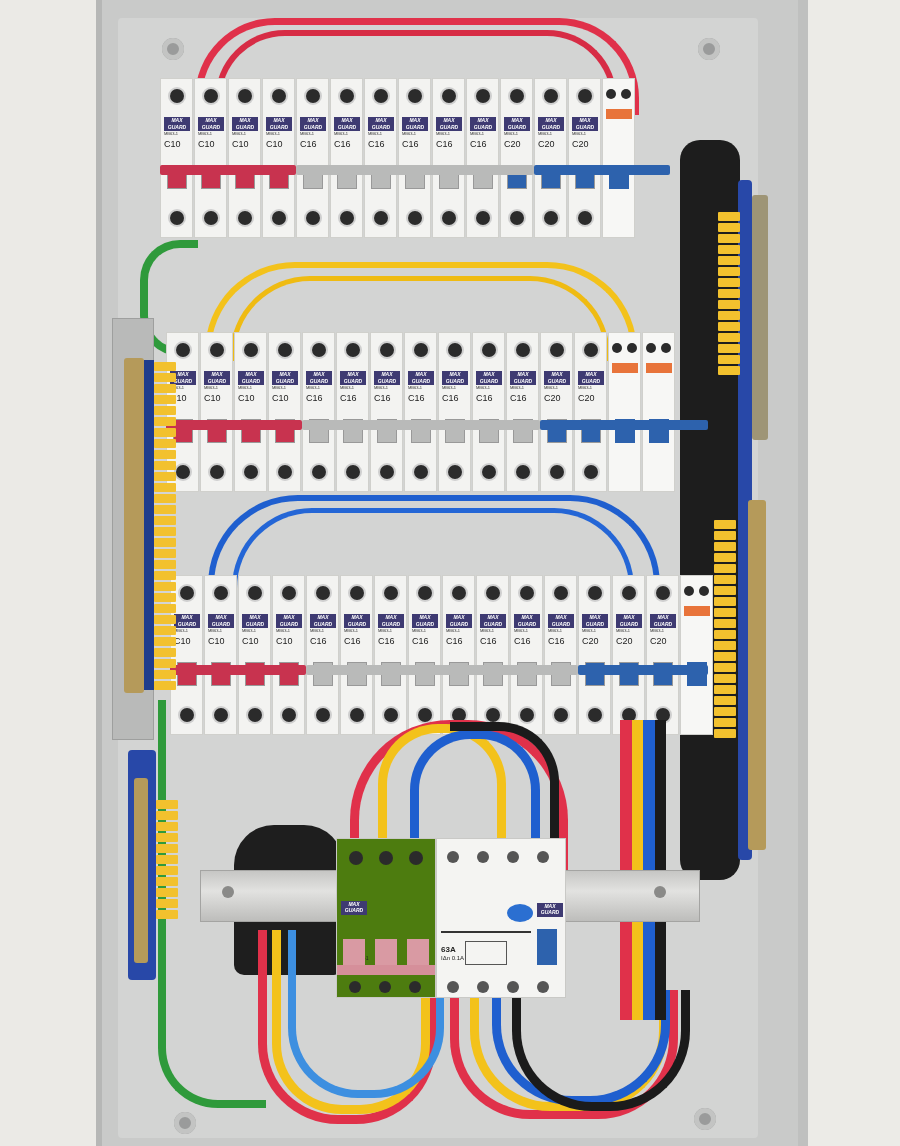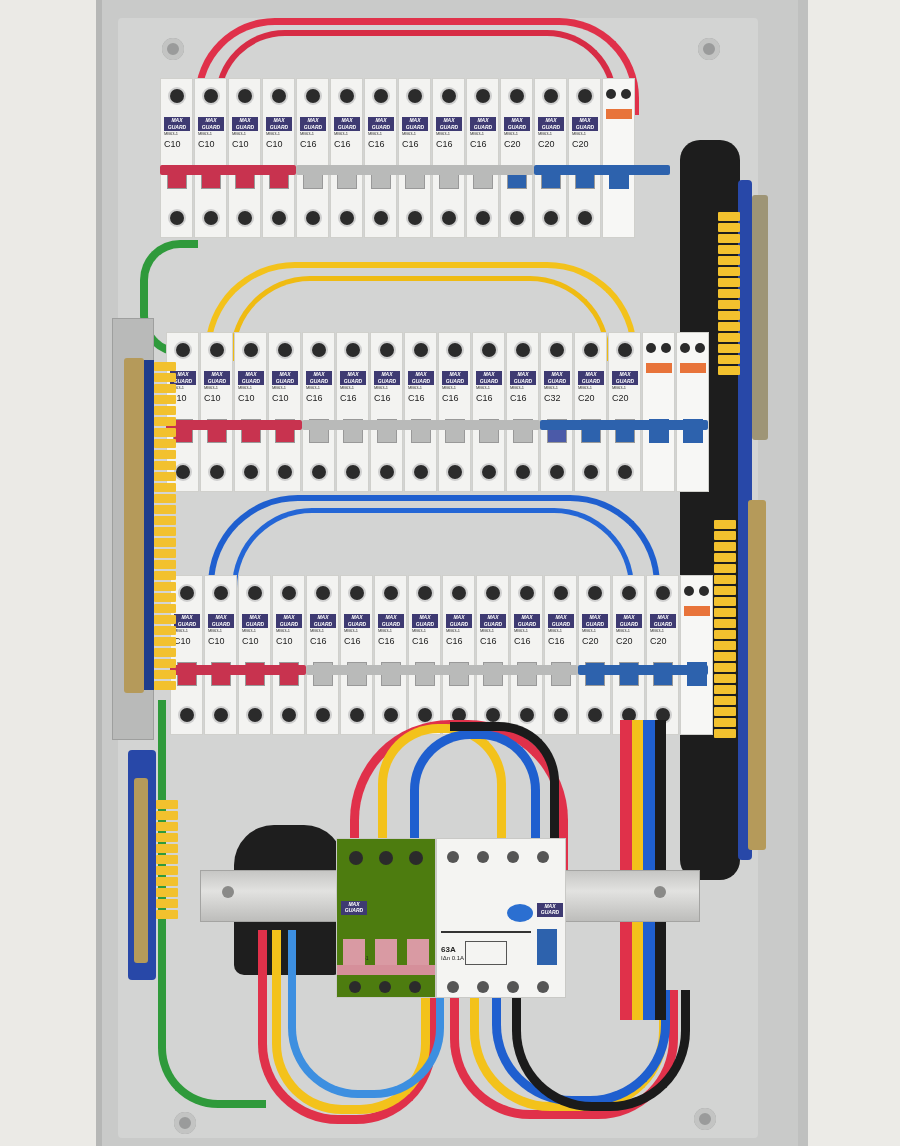--- a/index.html
+++ b/index.html
@@ -347,28 +347,20 @@
       <div class="logo"><span>MAX</span><br><span>GUARD</span></div>
       <div class="model">MB63-1</div>
       <div class="rating">C16</div>
       <div class="toggle" style="background:#b9bab9"></div>
       <div class="term bot"></div>
     </div>
   <div class="breaker">
       <div class="term top"></div>
       <div class="logo"><span>MAX</span><br><span>GUARD</span></div>
       <div class="model">MB63-1</div>
-      <div class="rating">C32</div>
-      <div class="toggle" style="background:#4b5aa8"></div>
-      <div class="term bot"></div>
-    </div>
-  <div class="breaker">
-      <div class="term top"></div>
-      <div class="logo"><span>MAX</span><br><span>GUARD</span></div>
-      <div class="model">MB63-1</div>
       <div class="rating">C20</div>
       <div class="toggle" style="background:#2d62ad"></div>
       <div class="term bot"></div>
     </div>
   <div class="breaker">
       <div class="term top"></div>
       <div class="logo"><span>MAX</span><br><span>GUARD</span></div>
       <div class="model">MB63-1</div>
       <div class="rating">C20</div>
       <div class="toggle" style="background:#2d62ad"></div>

